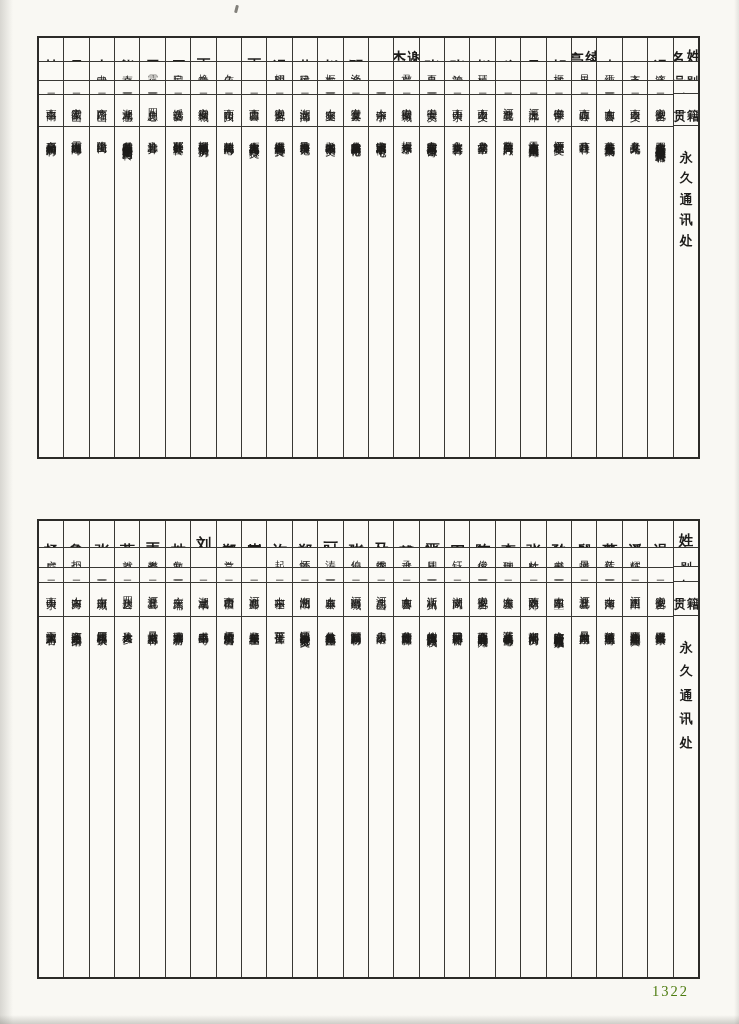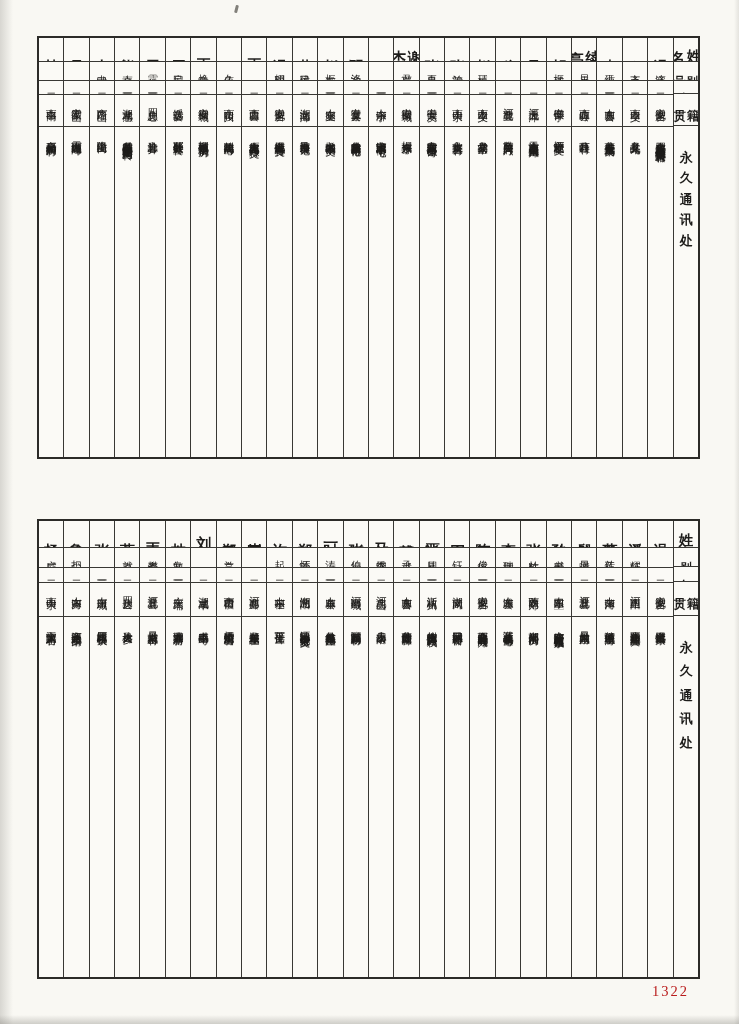--- a/index.html
+++ b/index.html
@@ -65,21 +65,21 @@
   .h-age{align-items:center;}
   .h-age span{font-size:11.5px;letter-spacing:4px;}
   .h-origin{align-items:center;}
   .h-origin span{font-size:12.5px;letter-spacing:20px;}
   .h-addr{align-items:stretch;padding-top:13px;}
   .h-addr span{font-size:13px;height:100%;}
   #t-top .h-addr span{letter-spacing:21px;}
   #t-bot .h-addr span{letter-spacing:24px;}
 
   .page-number{position:absolute;top:983px;left:652px;
-    font-size:14.5px;letter-spacing:2px;color:#b91c1c;}
+    font-size:14.5px;letter-spacing:2px;color:#4d7c0f;}
 </style>
 </head>
 <body>
 
 <div class="edge-left"></div>
 <div class="edge-bottom"></div>
 <div class="edge-right"></div>
 <div class="mark-top"></div>
 
 <div id="t-top" class="jtable">

